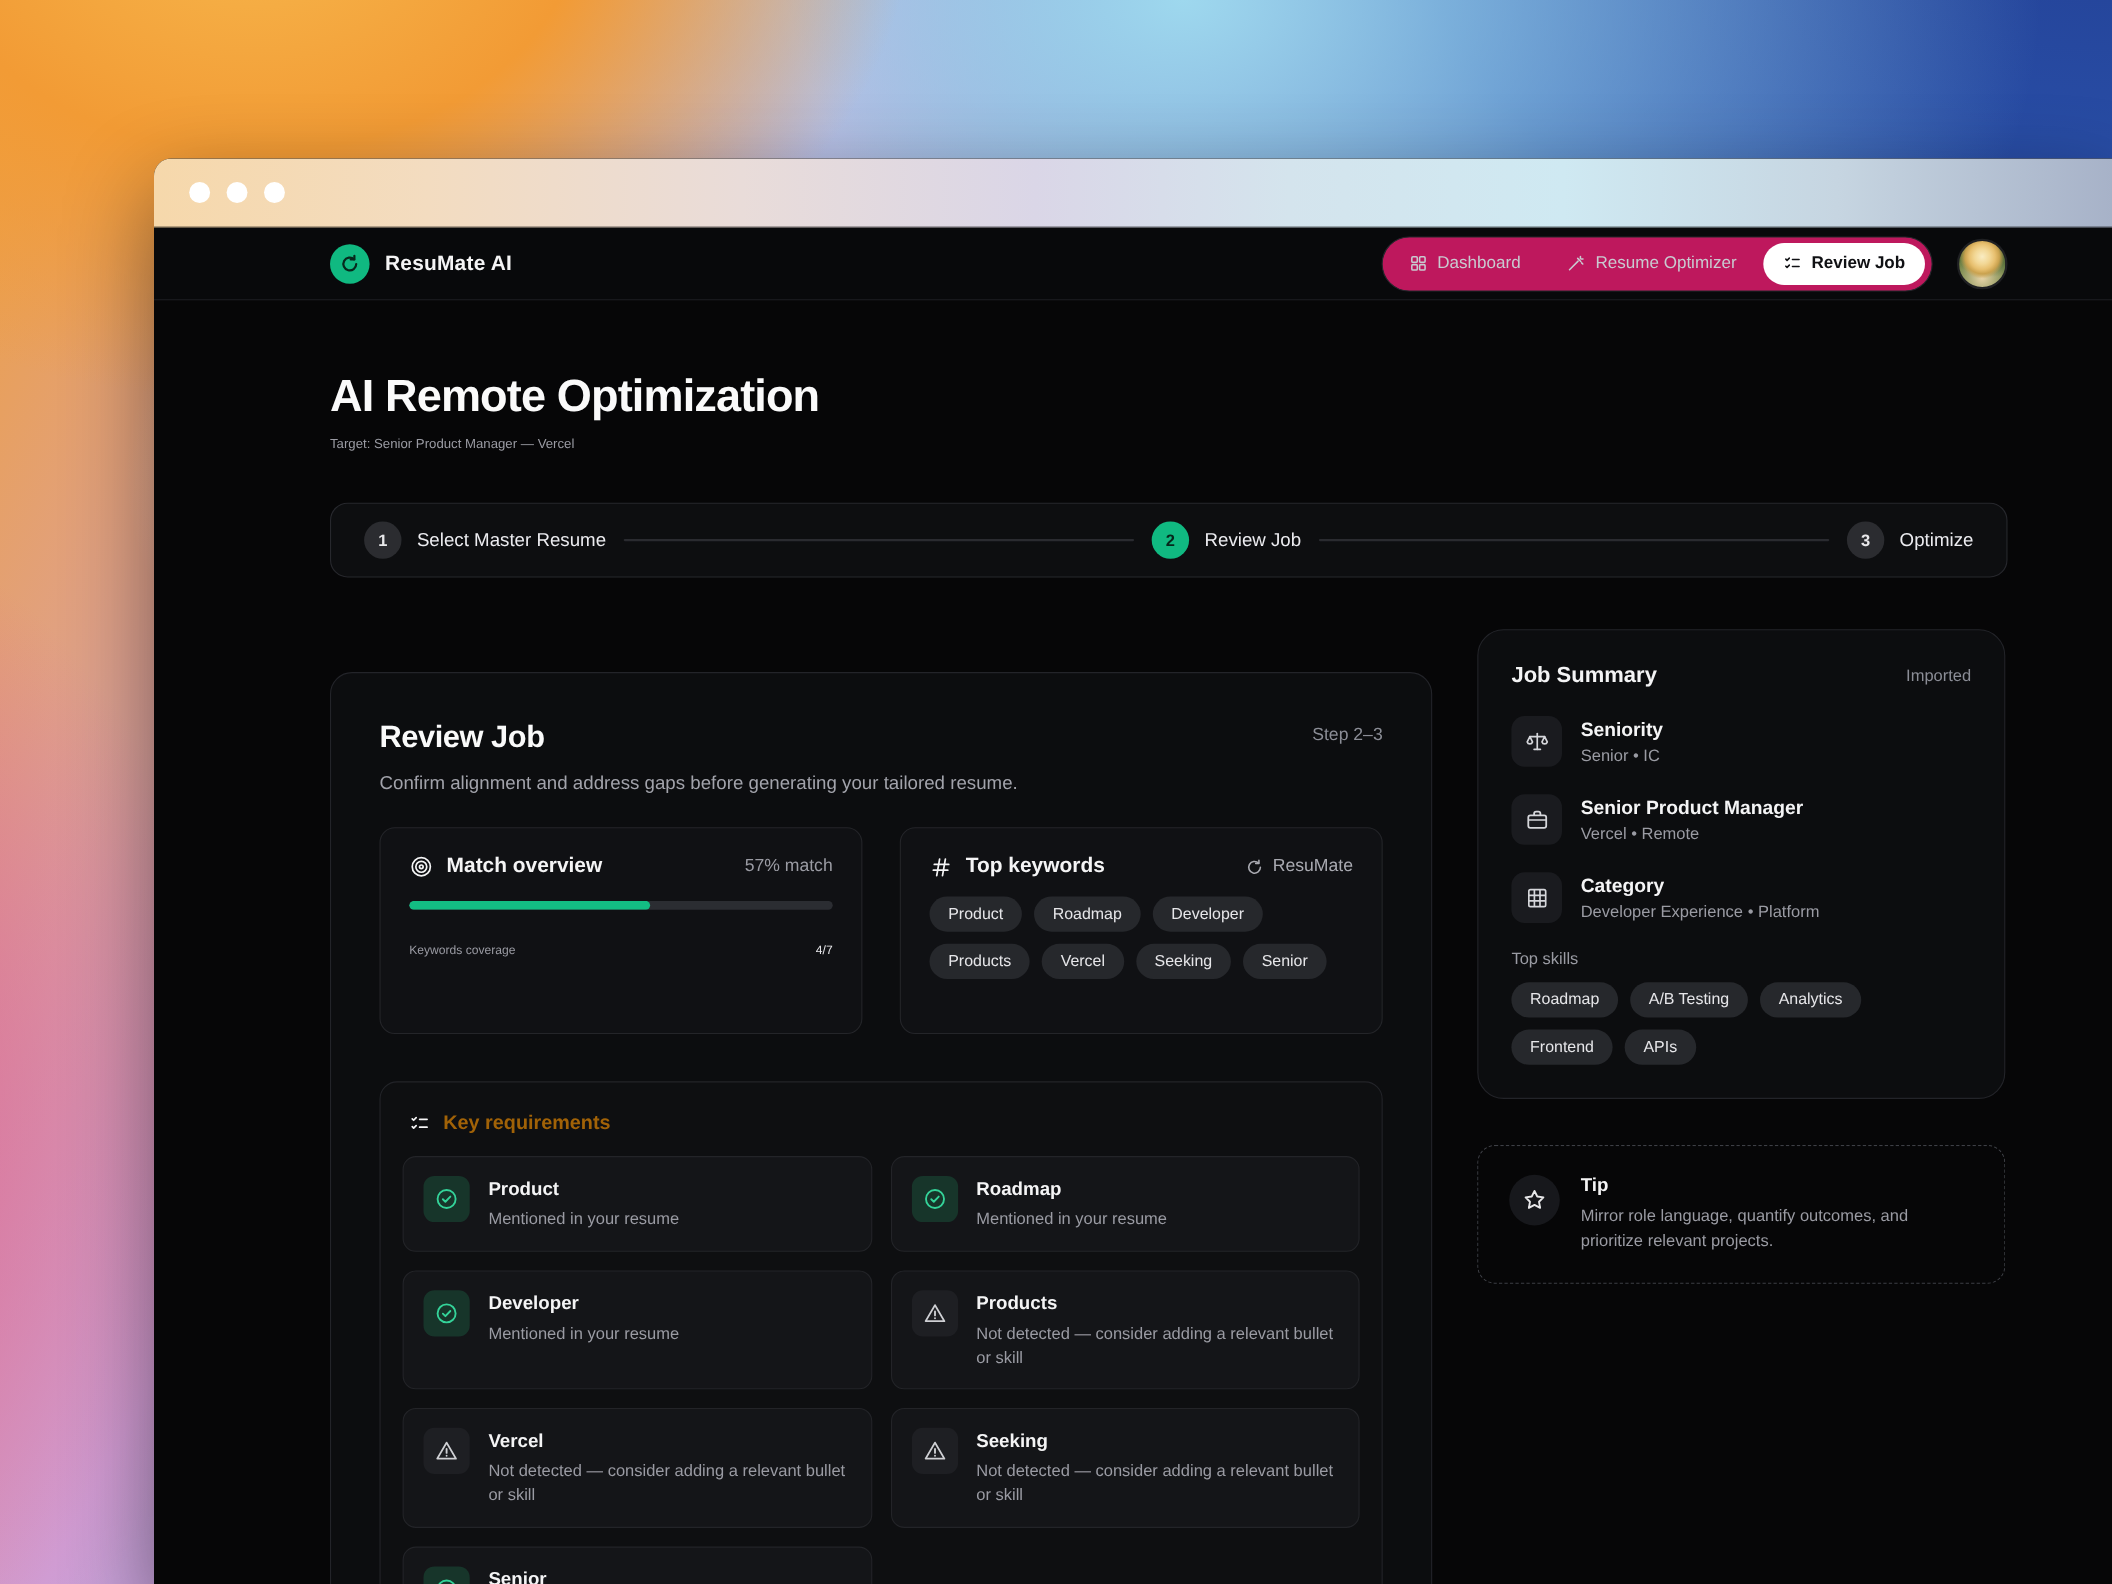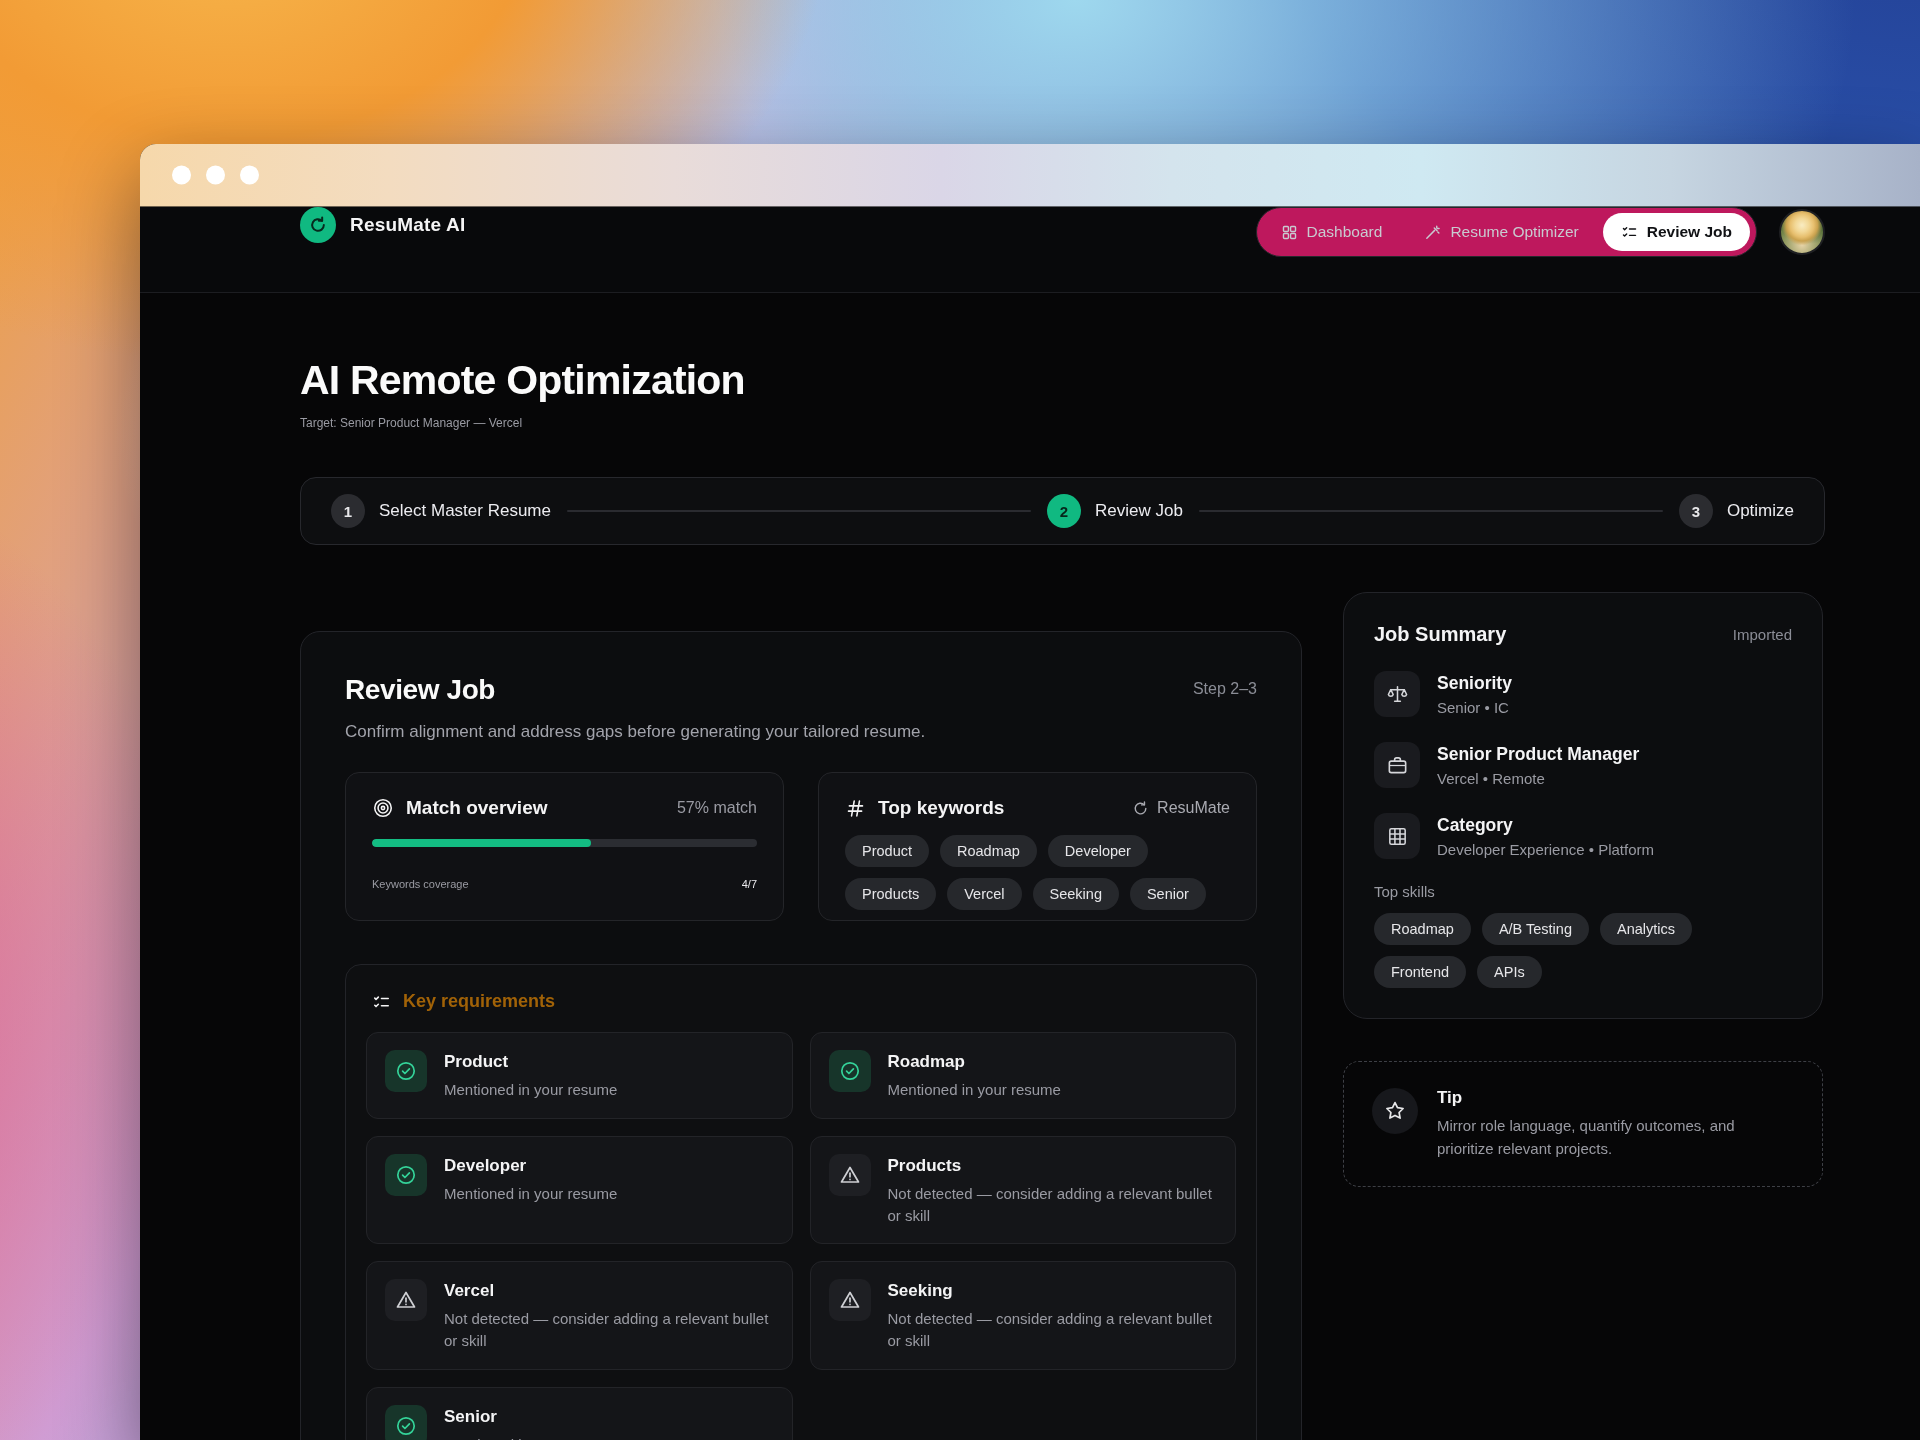--- a/index.html
+++ b/index.html
@@ -24,21 +24,21 @@
     height:63px; flex:0 0 auto; position:relative;
     background:linear-gradient(90deg,#f6d8ab 0%,#f3dcc0 14%,#e9dcd9 30%,#dad6e7 45%,#d4e4ed 58%,#cfe9f2 72%,#c6d5e1 86%,#a7b2c8 100%);
     border-bottom:1px solid rgba(0,0,0,.55);
   }
   .dots { position:absolute; left:32px; top:50%; transform:translateY(-50%); display:flex; gap:15px; }
   .dot { width:19px; height:19px; border-radius:50%; background:#ffffff; }
   .app { flex:1; background:#060607; display:flex; flex-direction:column; overflow:hidden; }
 
   
   .topnav {
-    height:86px; flex:0 0 auto; display:flex; align-items:flex-start;
+    height:66px; flex:0 0 auto; display:flex; align-items:center;
     padding:0 95px 0 160px; background:#08090b; border-bottom:1px solid #1c1d21;
   }
   .brand { display:flex; align-items:center; gap:14px; }
   .brand-badge {
     width:36px; height:36px; border-radius:50%; background:#10b981;
     display:flex; align-items:center; justify-content:center; color:#07291d;
   }
   .brand-name { color:#f4f4f5; font-size:19px; font-weight:700; letter-spacing:.2px; }
   .nav-right { margin-left:auto; display:flex; align-items:center; gap:22px; }
   .nav-pills {
@@ -85,21 +85,21 @@
     border-radius:20px; padding:42px 44px 44px; min-height:830px;
   }
   .rc-header { display:flex; align-items:flex-start; }
   .rc-title { color:#fafafa; font-size:28px; font-weight:800; letter-spacing:-.4px; }
   .rc-step { margin-left:auto; color:#8b8d96; font-size:16px; margin-top:6px; }
   .rc-desc { margin-top:16px; color:#a2a3ab; font-size:17px; }
 
   .subcards { display:flex; gap:34px; margin-top:30px; }
   .subcard {
     flex:1; background:#101114; border:1px solid #242529; border-radius:14px;
-    padding:24px 26px; height:149px;
+    padding:24px 26px; height:188px;
   }
   .subcard-head { display:flex; align-items:center; gap:12px; color:#f4f4f5; }
   .subcard-title { font-size:19px; font-weight:700; }
   .subcard-right { margin-left:auto; color:#9a9ba3; font-size:16px; display:flex; align-items:center; gap:8px; }
   .refresh-btn { cursor:pointer; display:flex; align-items:center; gap:8px; color:#a9aab1; }
   .progress-track { margin-top:20px; height:8px; border-radius:999px; background:#2b2d32; overflow:hidden; }
   .progress-fill { height:100%; border-radius:999px; background:#13bd83; }
   .mo-footer { display:flex; margin-top:31px; font-size:11px; }
   .mo-footer .left { color:#9a9ba3; }
   .mo-footer .right { margin-left:auto; color:#e9e9ec; }

